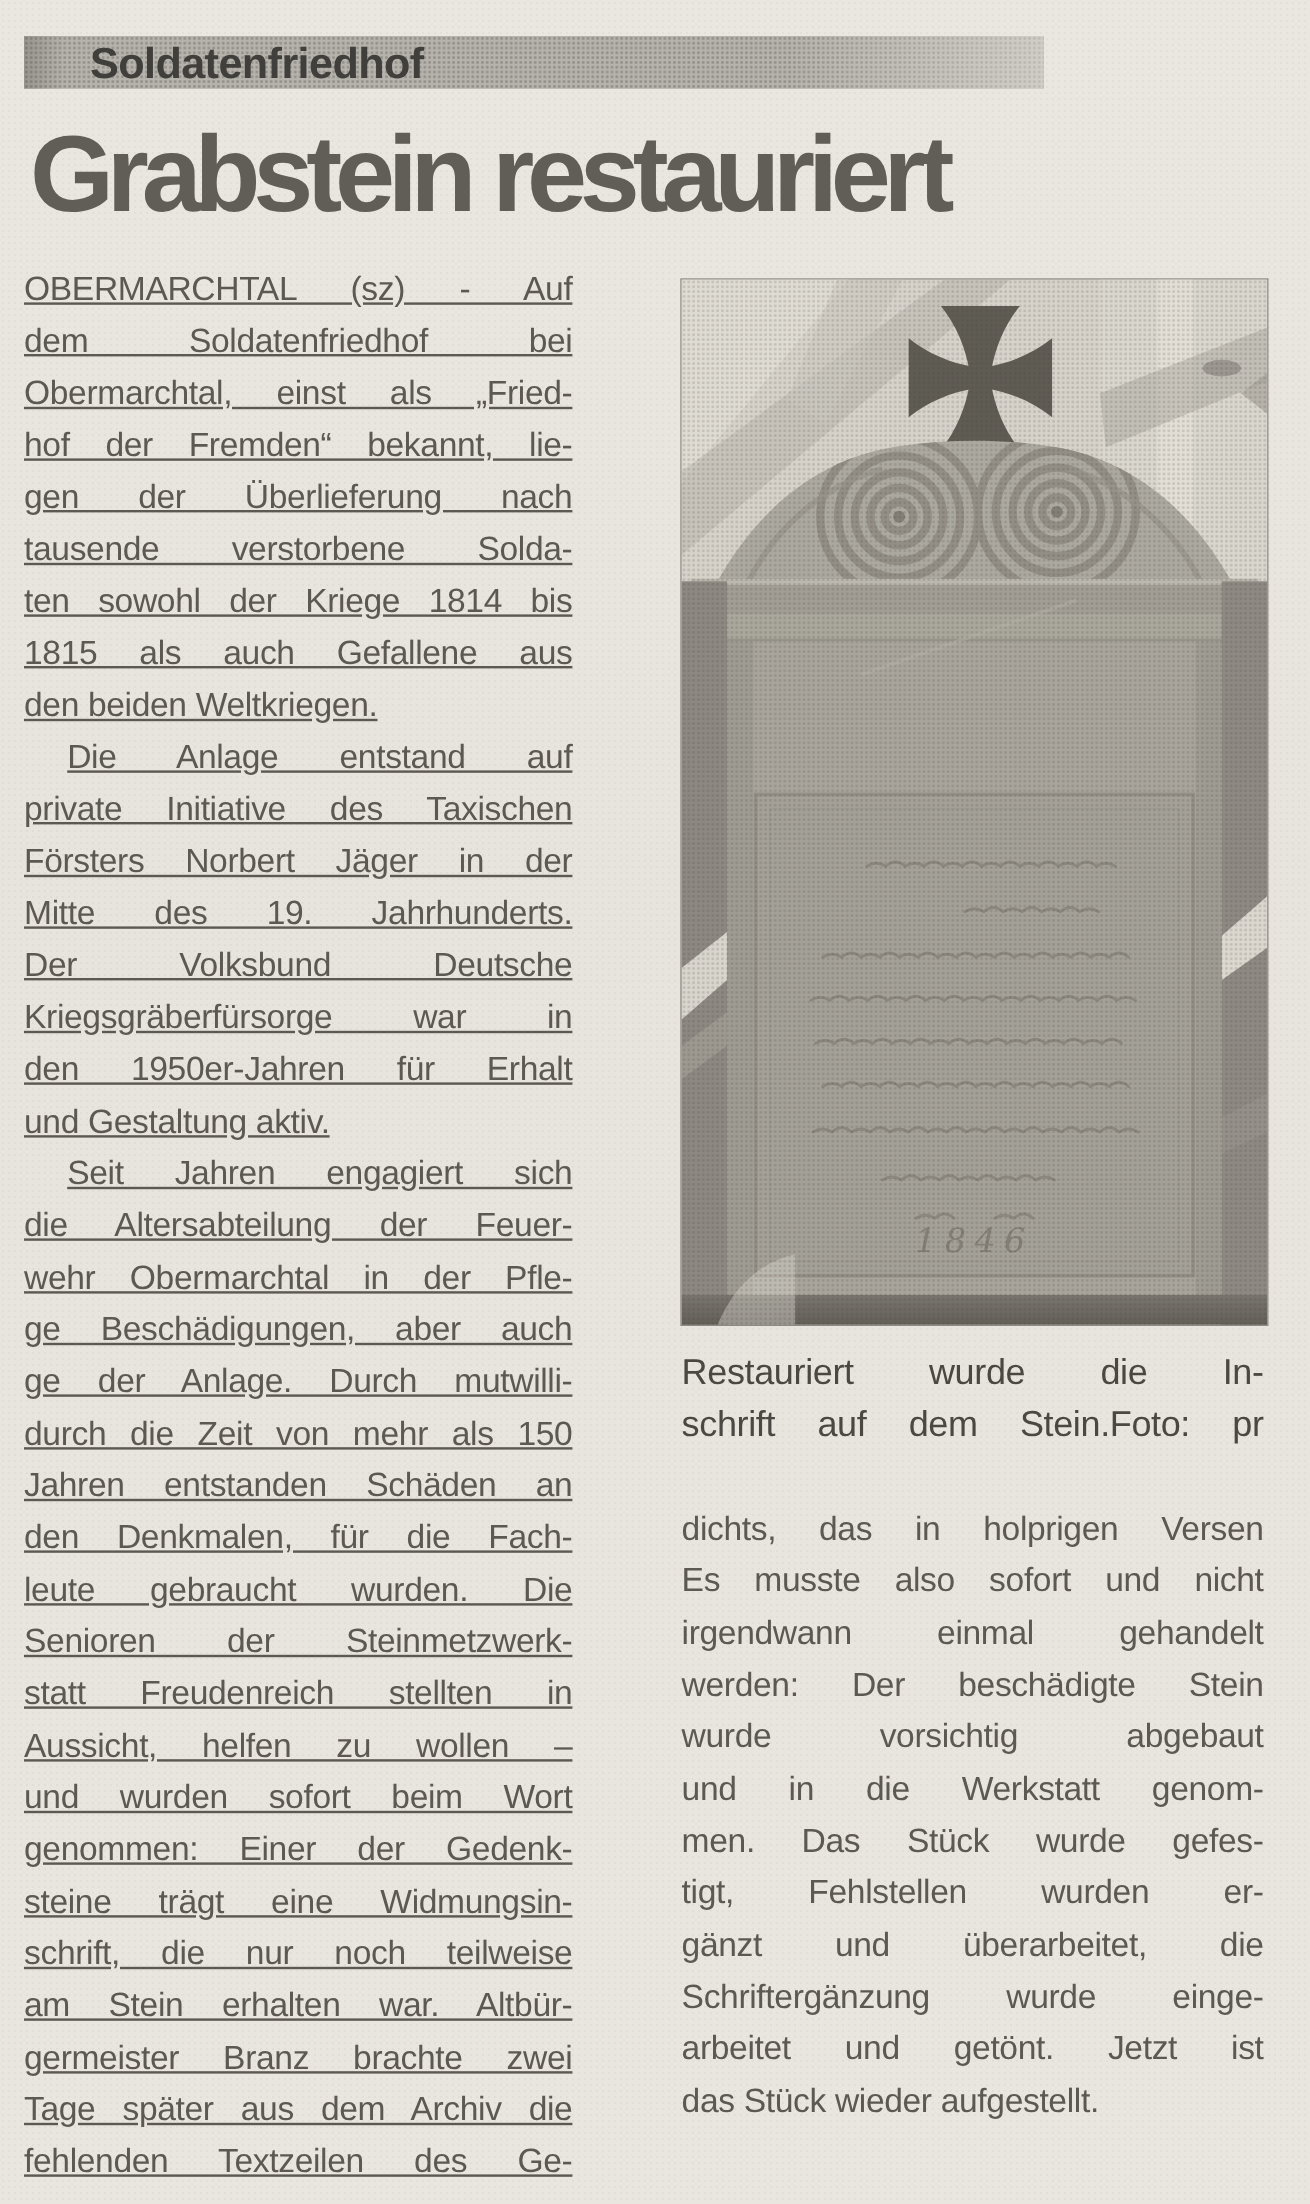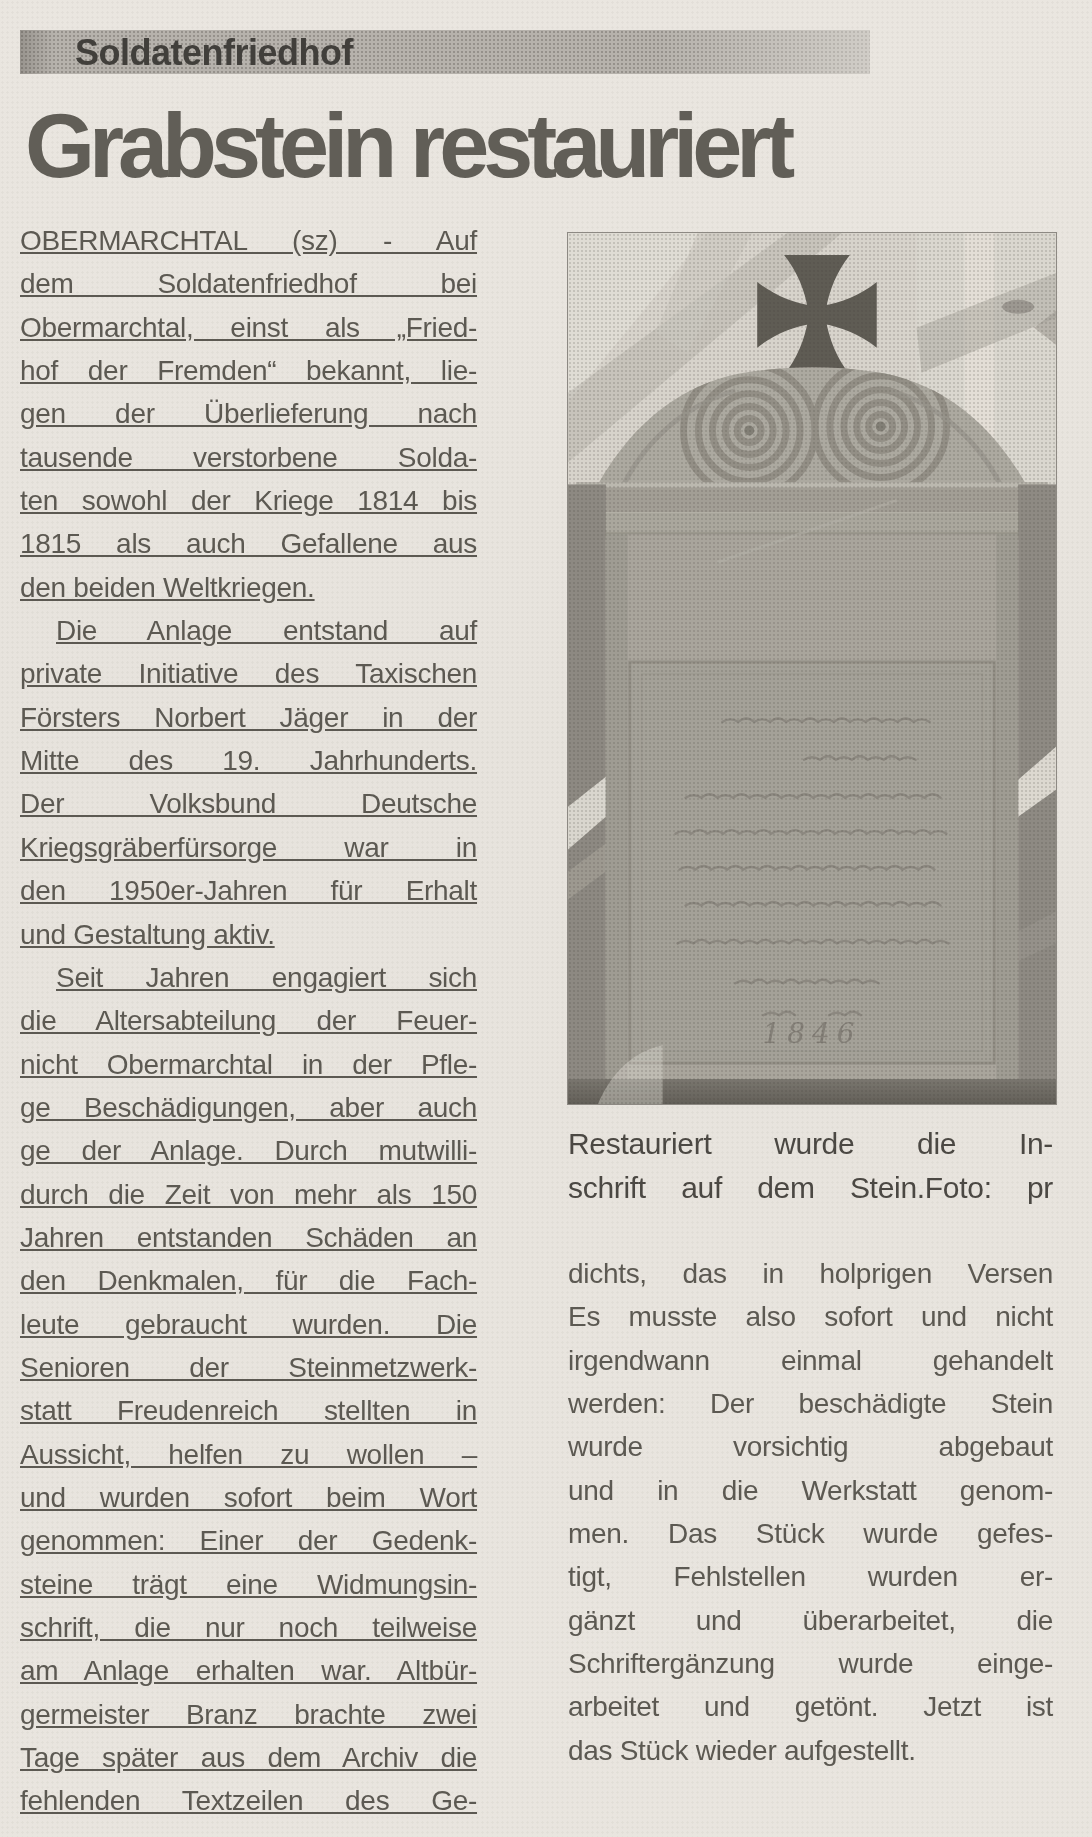--- a/index.html
+++ b/index.html
@@ -102,35 +102,35 @@
       <div class="line indent">Die Anlage entstand auf</div>
       <div class="line">private Initiative des Taxischen</div>
       <div class="line">Försters Norbert Jäger in der</div>
       <div class="line">Mitte des 19. Jahrhunderts.</div>
       <div class="line">Der Volksbund Deutsche</div>
       <div class="line">Kriegsgräberfürsorge war in</div>
       <div class="line">den 1950er-Jahren für Erhalt</div>
       <div class="line endline">und Gestaltung aktiv.</div>
       <div class="line indent">Seit Jahren engagiert sich</div>
       <div class="line">die Altersabteilung der Feuer-</div>
-      <div class="line">nicht Obermarchtal in der Pfle-</div>
+      <div class="line">wehr Obermarchtal in der Pfle-</div>
       <div class="line">ge Beschädigungen, aber auch</div>
       <div class="line">ge der Anlage. Durch mutwilli-</div>
       <div class="line">durch die Zeit von mehr als 150</div>
       <div class="line">Jahren entstanden Schäden an</div>
       <div class="line">den Denkmalen, für die Fach-</div>
       <div class="line">leute gebraucht wurden. Die</div>
       <div class="line">Senioren der Steinmetzwerk-</div>
       <div class="line">statt Freudenreich stellten in</div>
       <div class="line">Aussicht, helfen zu wollen –</div>
       <div class="line">und wurden sofort beim Wort</div>
       <div class="line">genommen: Einer der Gedenk-</div>
       <div class="line">steine trägt eine Widmungsin-</div>
       <div class="line">schrift, die nur noch teilweise</div>
-      <div class="line">am Anlage erhalten war. Altbür-</div>
+      <div class="line">am Stein erhalten war. Altbür-</div>
       <div class="line">germeister Branz brachte zwei</div>
       <div class="line">Tage später aus dem Archiv die</div>
       <div class="line">fehlenden Textzeilen des Ge-</div>
     </div>
 
   <figure class="photo">
     <svg viewBox="0 0 490 873" preserveAspectRatio="none">
       <defs>
         <linearGradient id="gb" x1="0" y1="0" x2="0" y2="1">
           <stop offset="0" stop-color="#6c6861"></stop>

